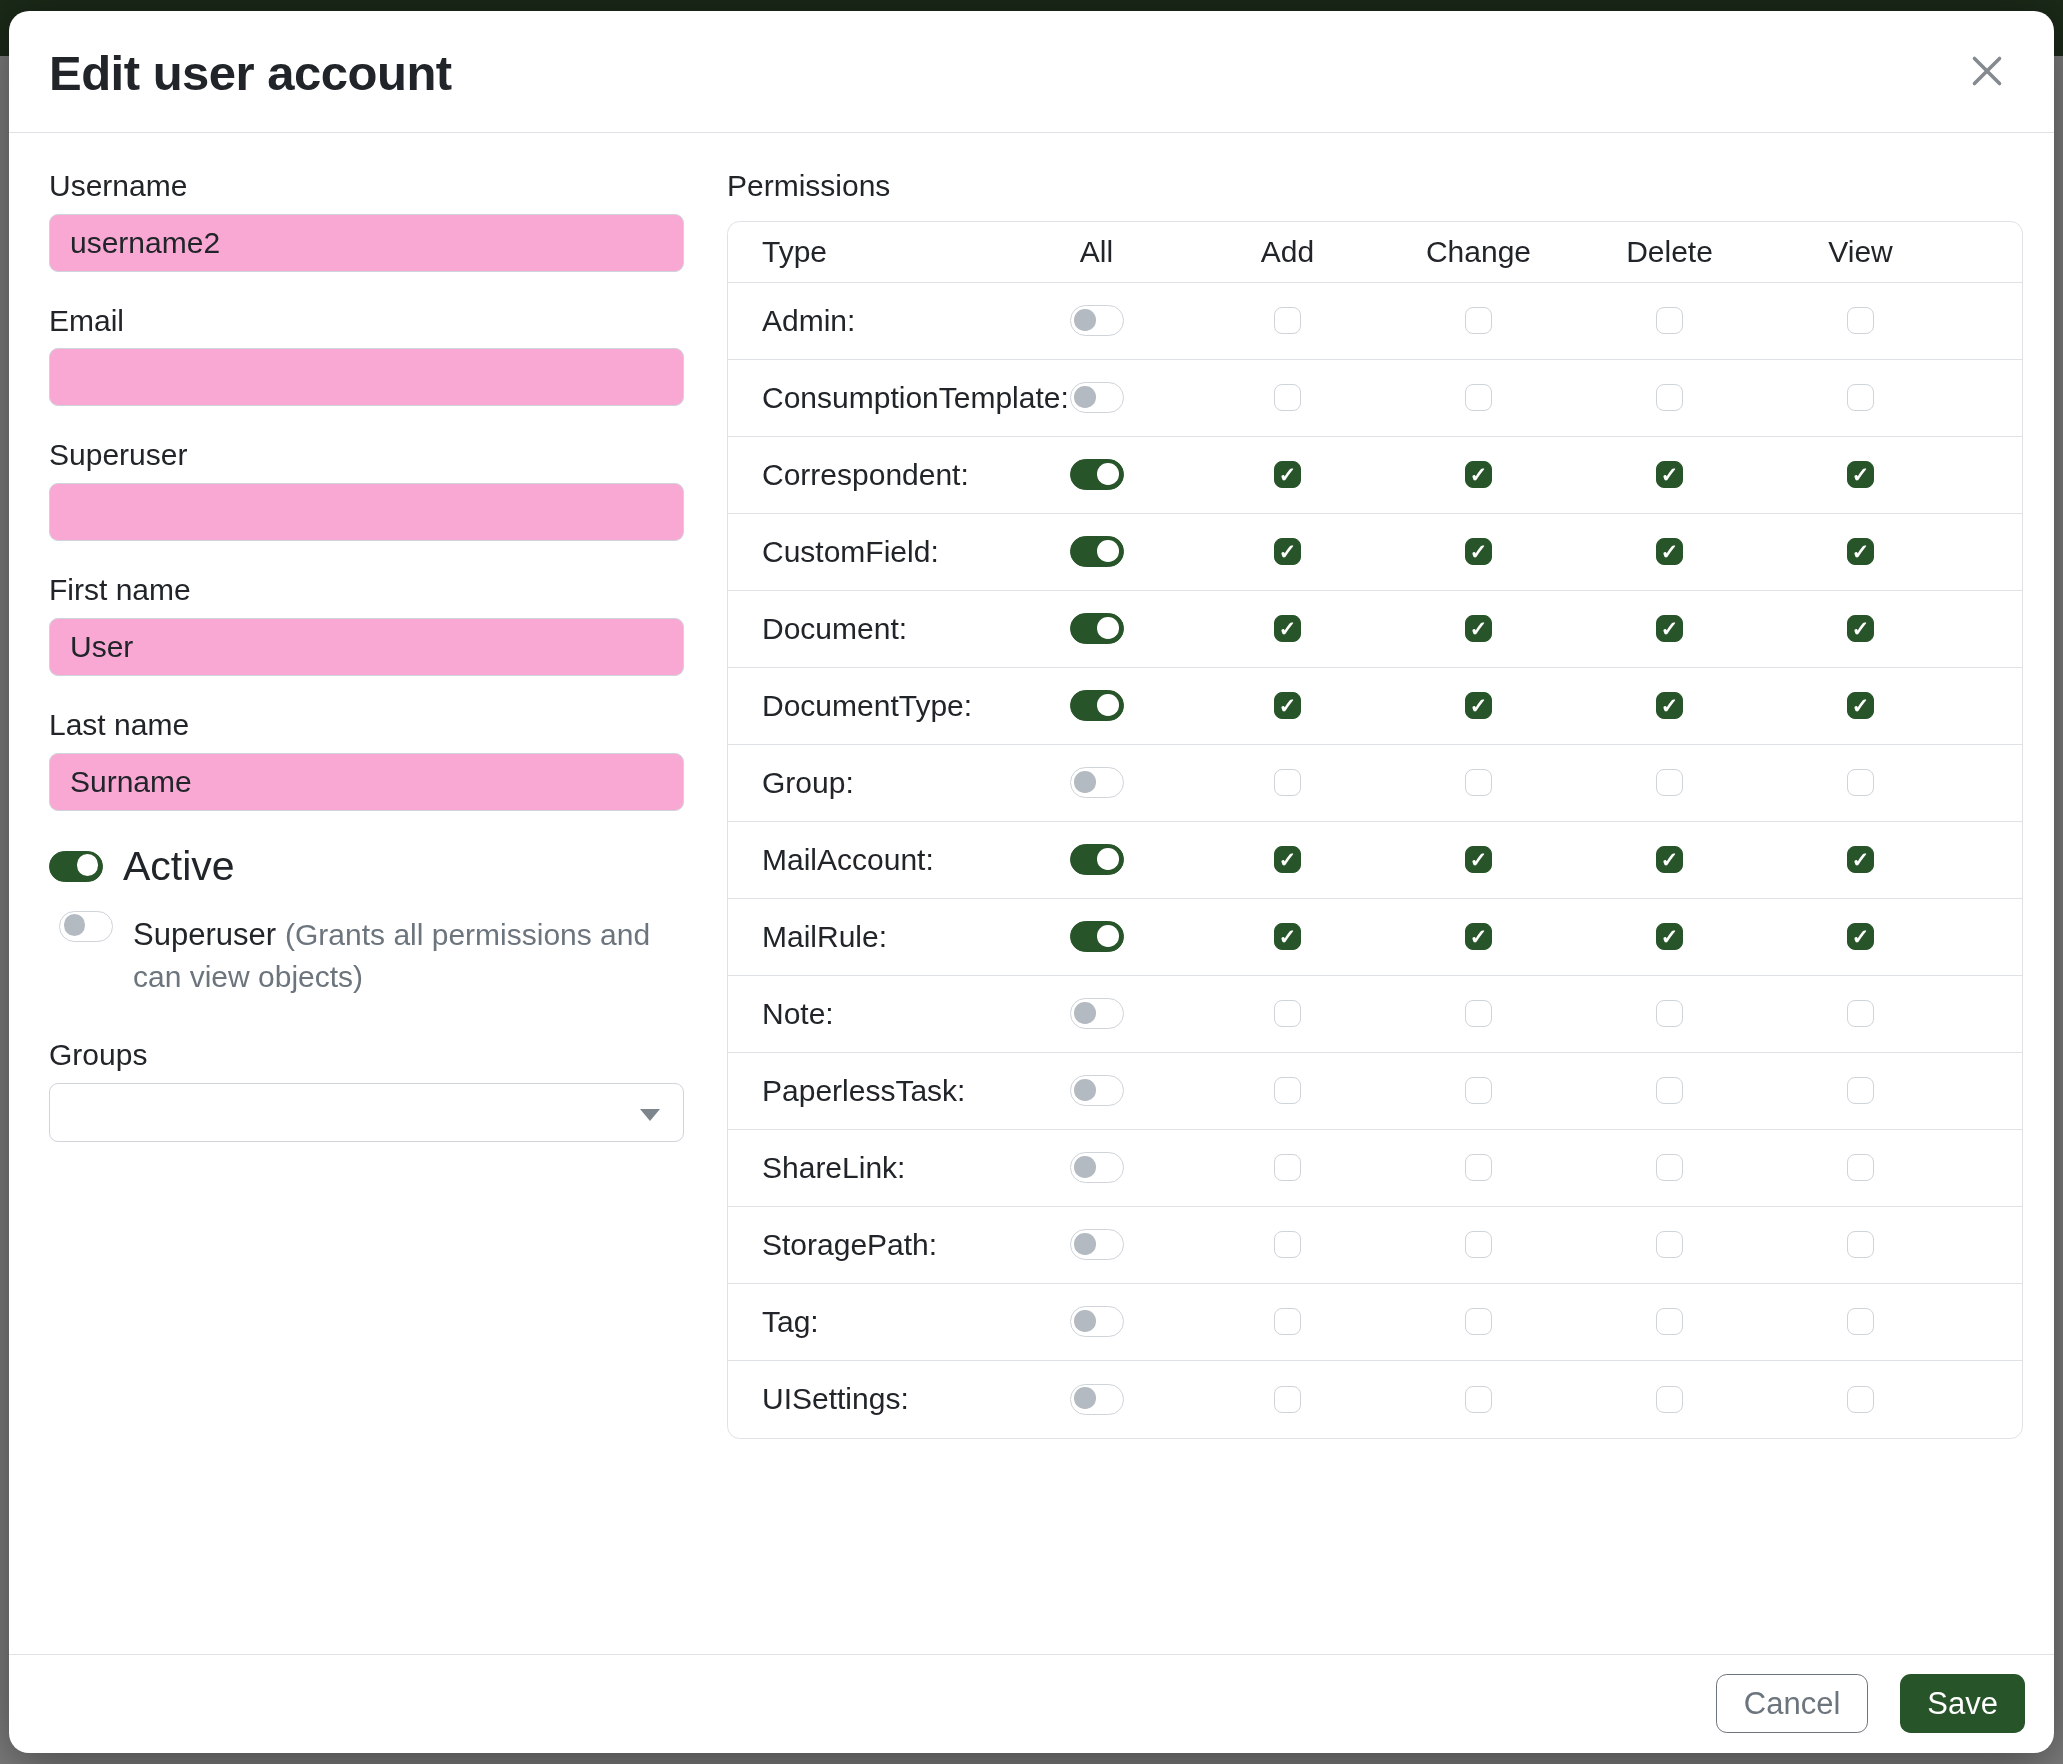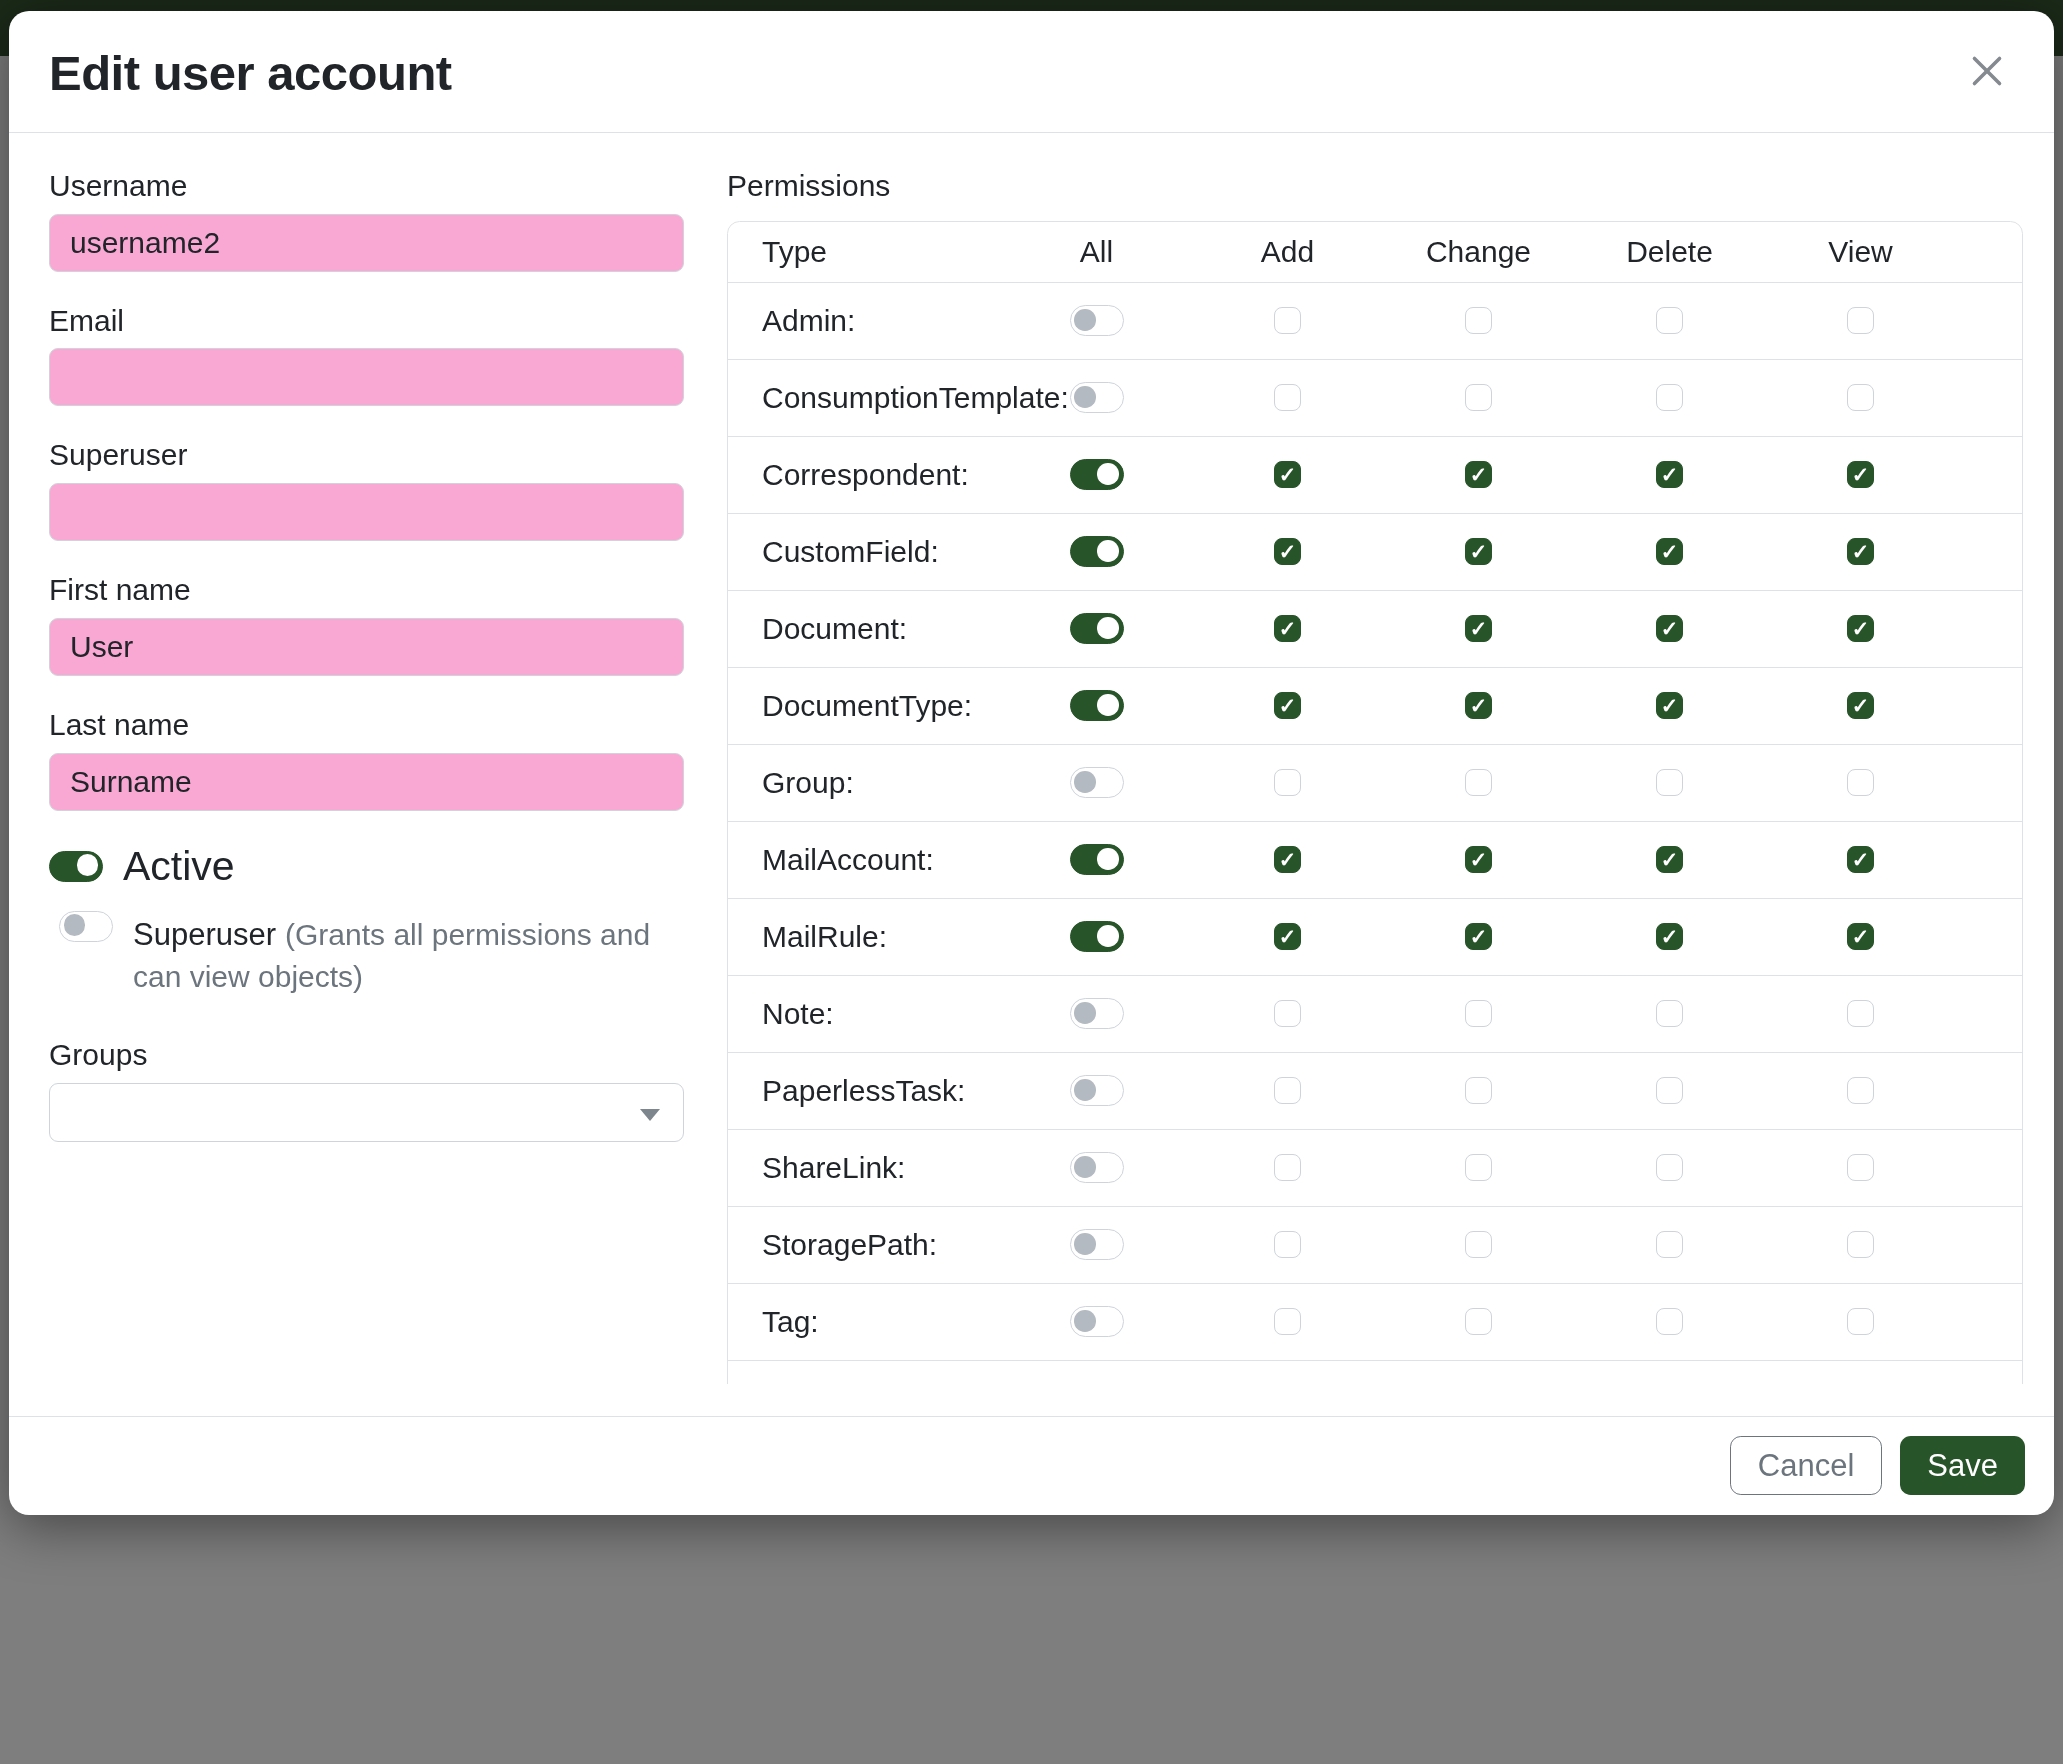--- a/index.html
+++ b/index.html
@@ -7,21 +7,21 @@
   body {
     position:relative;
     background:#7e7e7e;
     font-family:"Liberation Sans", sans-serif;
     color:#212529;
     overflow:hidden;
   }
   .navbar { position:absolute; top:0; left:0; right:0; height:56px; background:#1b2a19; }
 
   .modal {
-    position:absolute; left:9px; top:10.8px; width:2045px; height:1504px;
+    position:absolute; left:9px; top:10.8px; width:2045px; height:1742px;
     background:#fff; border-radius:20px;
     box-shadow:0 10.8px 54px rgba(0,0,0,.45);
     display:flex; flex-direction:column; overflow:hidden;
   }
 
   
   .modal-header {
     padding:34px 36px 31px 40px;
     border-bottom:1.8px solid #dee2e6;
     display:flex; justify-content:space-between; align-items:flex-start;
@@ -92,21 +92,21 @@
   .checkbox {
     width:27px; height:27px; border-radius:8px; border:1.8px solid #ced4da;
     background:#fff; display:flex; align-items:center; justify-content:center; cursor:pointer;
   }
   .checkbox.checked { background:var(--green); border-color:var(--green); }
   .checkbox.checked::after { content:"✓"; color:#fff; font-size:21px; font-weight:700; line-height:1; }
 
   
   .modal-footer {
     flex:none; height:99px; border-top:1.8px solid #dee2e6;
-    display:flex; align-items:center; justify-content:flex-end; gap:18px; padding:0 29px;margin-top:32px;
+    display:flex; align-items:center; justify-content:flex-end; gap:32px; padding:0 29px;margin-top:32px;
   }
   .btn { height:59px; border-radius:10.8px; font-size:31px; cursor:pointer; font-family:"Liberation Sans", sans-serif; }
   .btn-cancel { padding:0 27px; border:1.8px solid #6c757d; color:#6c757d; background:#fff; }
   .btn-save { padding:0 27px; border:none; background:var(--green); color:#fff; }
 </style>
 </head>
 <body style="background: rgb(126, 126, 126);">
 
 <div class="navbar" style="background: rgb(27, 42, 25);"></div>
 

